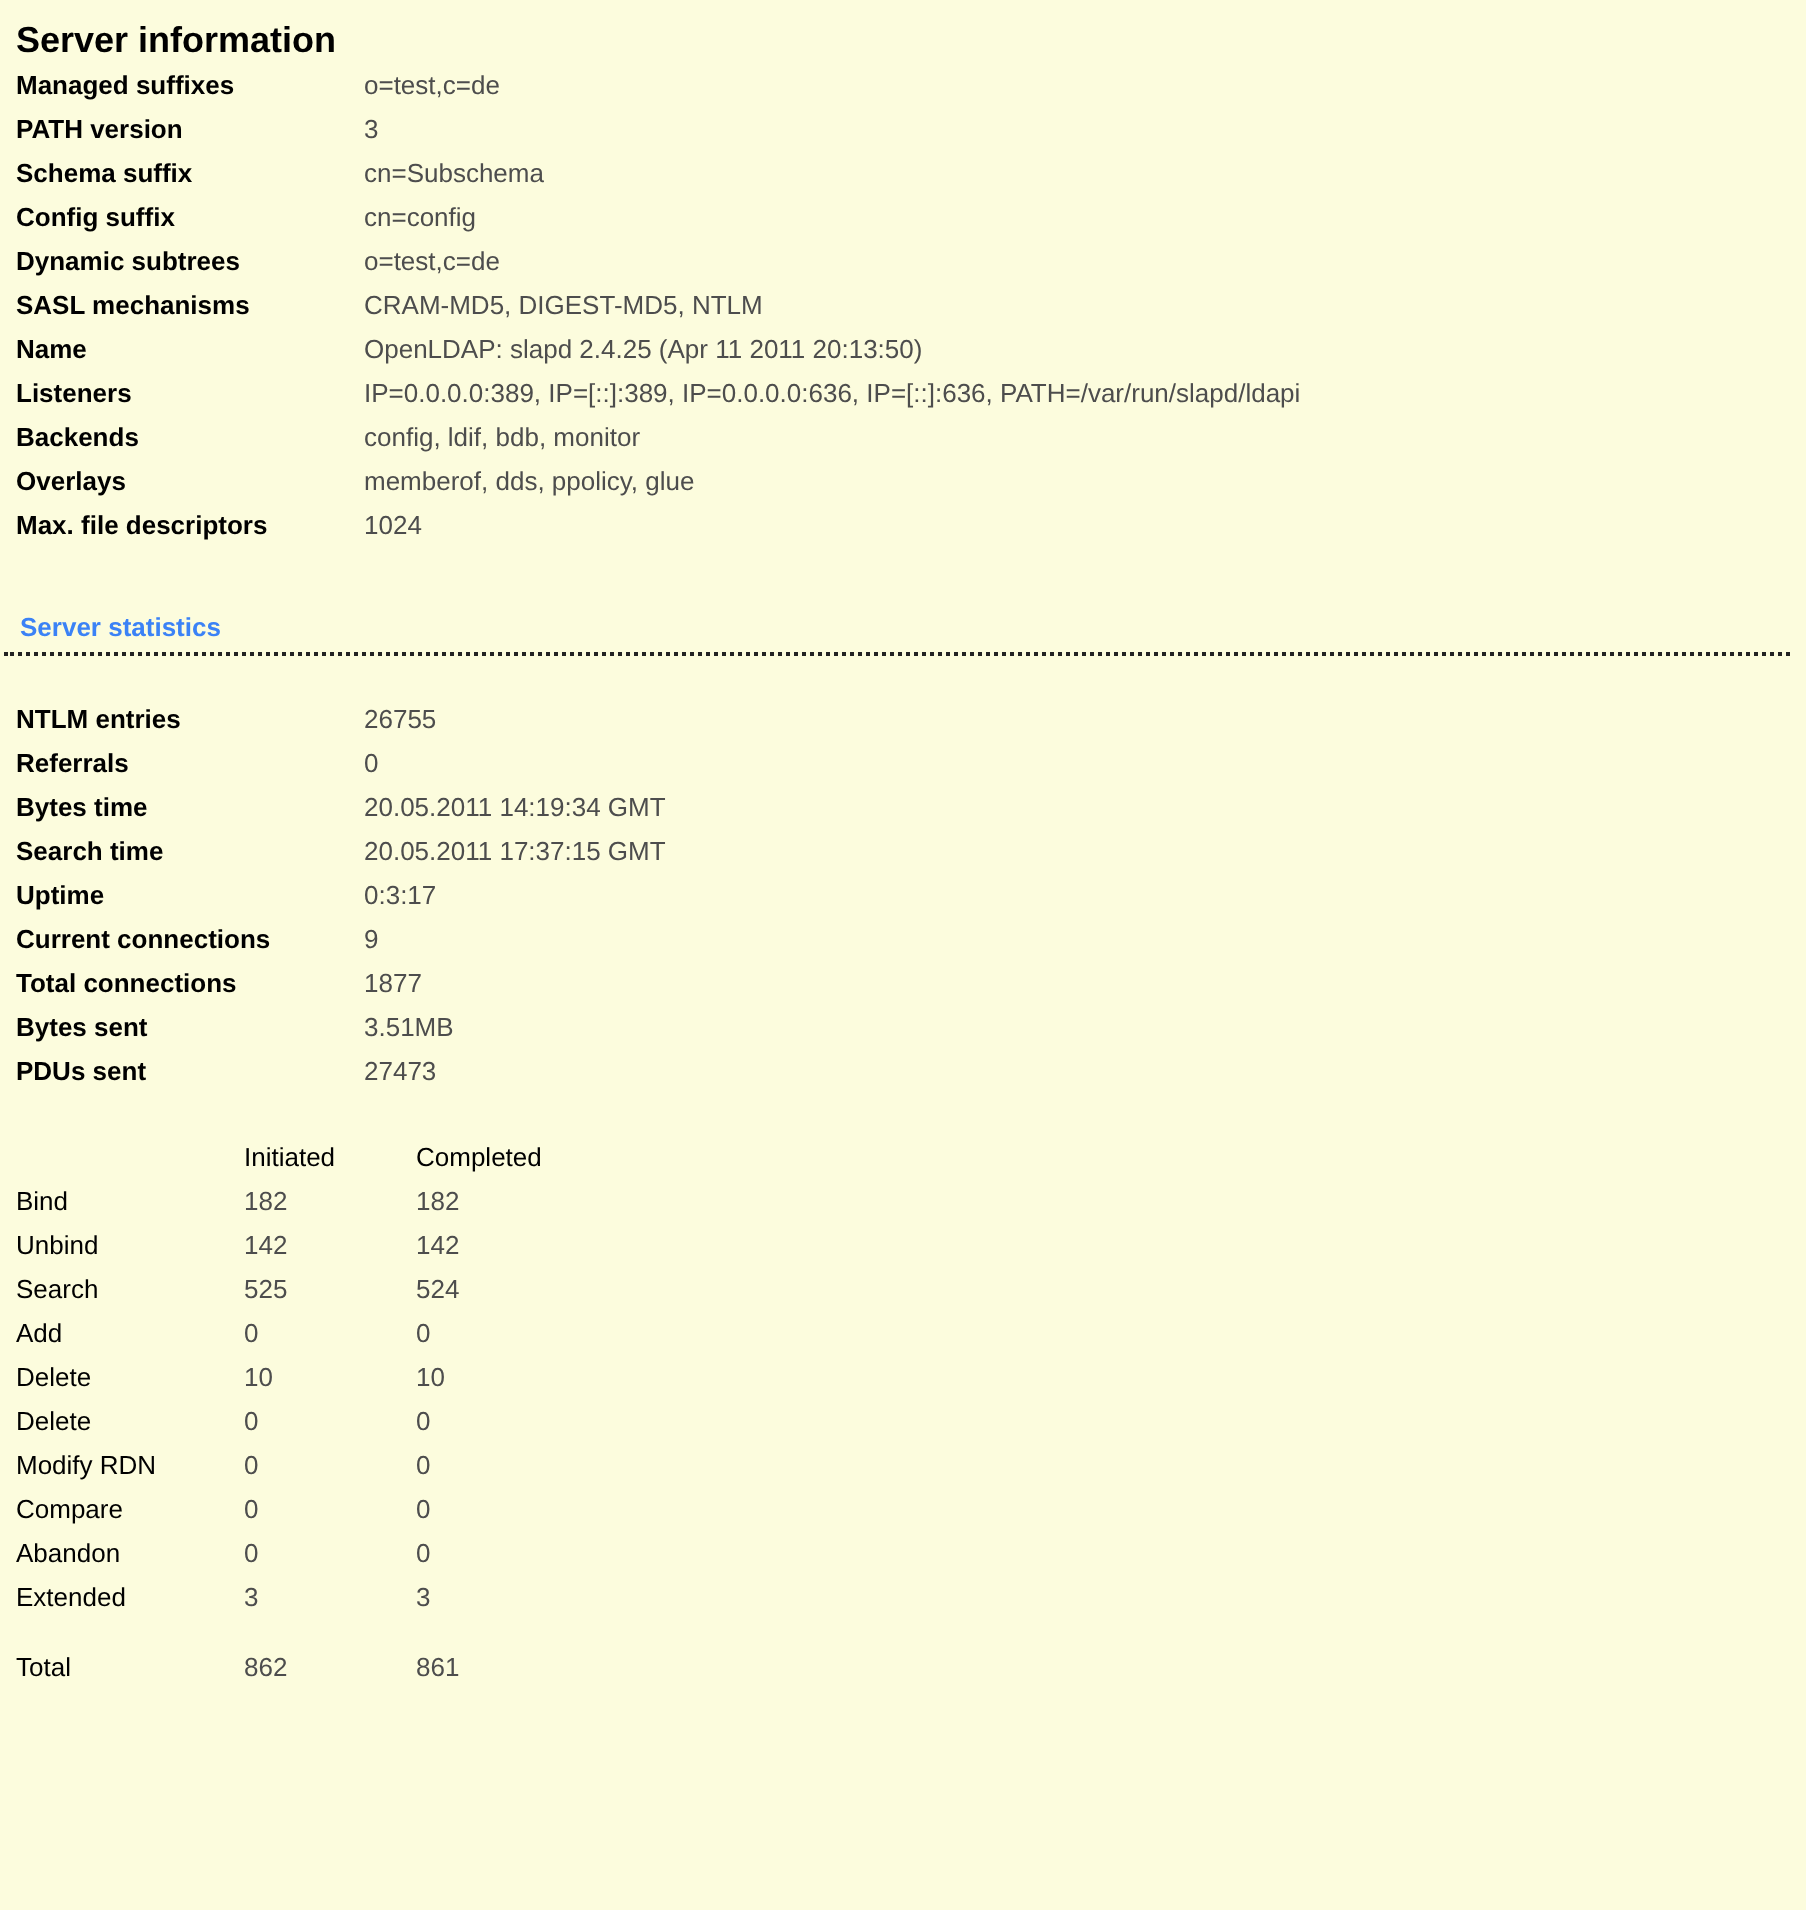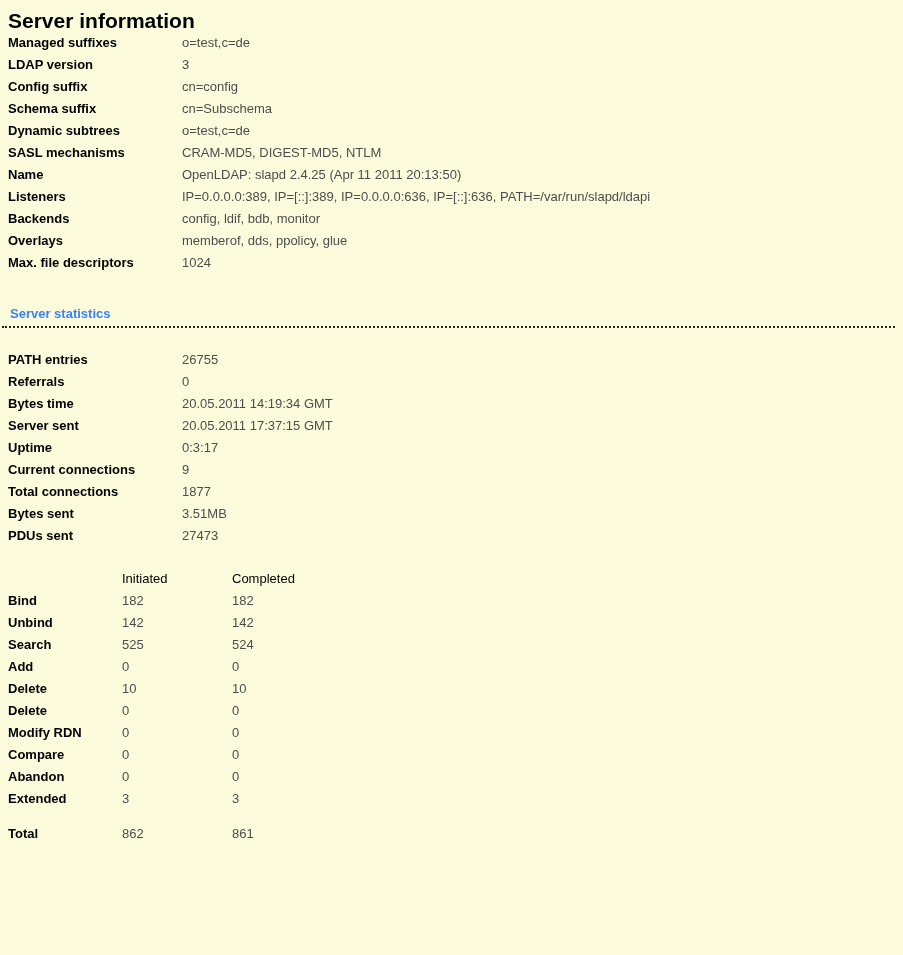--- a/index.html
+++ b/index.html
@@ -11,21 +11,21 @@
     font-family: "Liberation Sans", sans-serif;
     font-size: 13px;
     color: #000;
     overflow: hidden;
   }
   .page {
     padding: 9px 8px 0 8px;
     width: 903px;
   }
   .page-title {
-    font-size: 21px;
+    font-size: 18px;
     font-weight: bold;
     line-height: 23px;
     margin: 0;
     color: #000;
   }
   .kv-list { }
   .kv-list.stats { margin-top: 0; }
   .kv-row { display: flex; line-height: 22px; }
   .kv-label {
     width: 174px;
@@ -41,52 +41,52 @@
     font-size: 13px;
     font-weight: bold;
     line-height: 15px;
     margin: 30px 0 21px -6px;
     padding: 2px 0 5px 8px;
     border-bottom: 2px dotted #222;
     color: #3b82f6;
   }
   .ops-table { margin-top: 21px; }
   .ops-row { display: flex; line-height: 22px; }
-  .ops-col1 { flex: 0 0 114px; font-weight: bold; color: #000; }
+  .ops-col1 { flex: 0 0 114px; font-weight: normal; color: #000; }
   .ops-head { font-weight: normal; color: #000; }
   .ops-col2 { flex: 0 0 86px; }
-  .ops-col3 { flex: 1; margin-left: 24px; }
+  .ops-col3 { flex: 1; }
   .ops-val { color: #4d4d4d; }
   .ops-spacer { height: 13px; }
 </style>
 </head>
 <body>
 
 <div class="page">
 
   <h1 class="page-title">Server information</h1>
 
   <div class="kv-list">
     <div class="kv-row">
       <div class="kv-label">Managed suffixes</div>
       <div class="kv-value">o=test,c=de</div>
     </div>
     <div class="kv-row">
-      <div class="kv-label">LDAP version</div>
+      <div class="kv-label">PATH version</div>
       <div class="kv-value">3</div>
+    </div>
+    <div class="kv-row">
+      <div class="kv-label">Schema suffix</div>
+      <div class="kv-value">cn=Subschema</div>
     </div>
     <div class="kv-row">
       <div class="kv-label">Config suffix</div>
       <div class="kv-value">cn=config</div>
     </div>
     <div class="kv-row">
-      <div class="kv-label">Schema suffix</div>
-      <div class="kv-value">cn=Subschema</div>
-    </div>
-    <div class="kv-row">
       <div class="kv-label">Dynamic subtrees</div>
       <div class="kv-value">o=test,c=de</div>
     </div>
     <div class="kv-row">
       <div class="kv-label">SASL mechanisms</div>
       <div class="kv-value">CRAM-MD5, DIGEST-MD5, NTLM</div>
     </div>
     <div class="kv-row">
       <div class="kv-label">Name</div>
       <div class="kv-value">OpenLDAP: slapd 2.4.25 (Apr 11 2011 20:13:50)</div>
@@ -105,33 +105,33 @@
     </div>
     <div class="kv-row">
       <div class="kv-label">Max. file descriptors</div>
       <div class="kv-value">1024</div>
     </div>
   </div>
 
   <div class="section-heading">Server statistics</div>
   <div class="kv-list stats">
     <div class="kv-row">
-      <div class="kv-label">PATH entries</div>
+      <div class="kv-label">NTLM entries</div>
       <div class="kv-value">26755</div>
     </div>
     <div class="kv-row">
       <div class="kv-label">Referrals</div>
       <div class="kv-value">0</div>
     </div>
     <div class="kv-row">
       <div class="kv-label">Bytes time</div>
       <div class="kv-value">20.05.2011 14:19:34 GMT</div>
     </div>
     <div class="kv-row">
-      <div class="kv-label">Server sent</div>
+      <div class="kv-label">Search time</div>
       <div class="kv-value">20.05.2011 17:37:15 GMT</div>
     </div>
     <div class="kv-row">
       <div class="kv-label">Uptime</div>
       <div class="kv-value">0:3:17</div>
     </div>
   </div>
 
   <div class="kv-list stats">
     <div class="kv-row">

